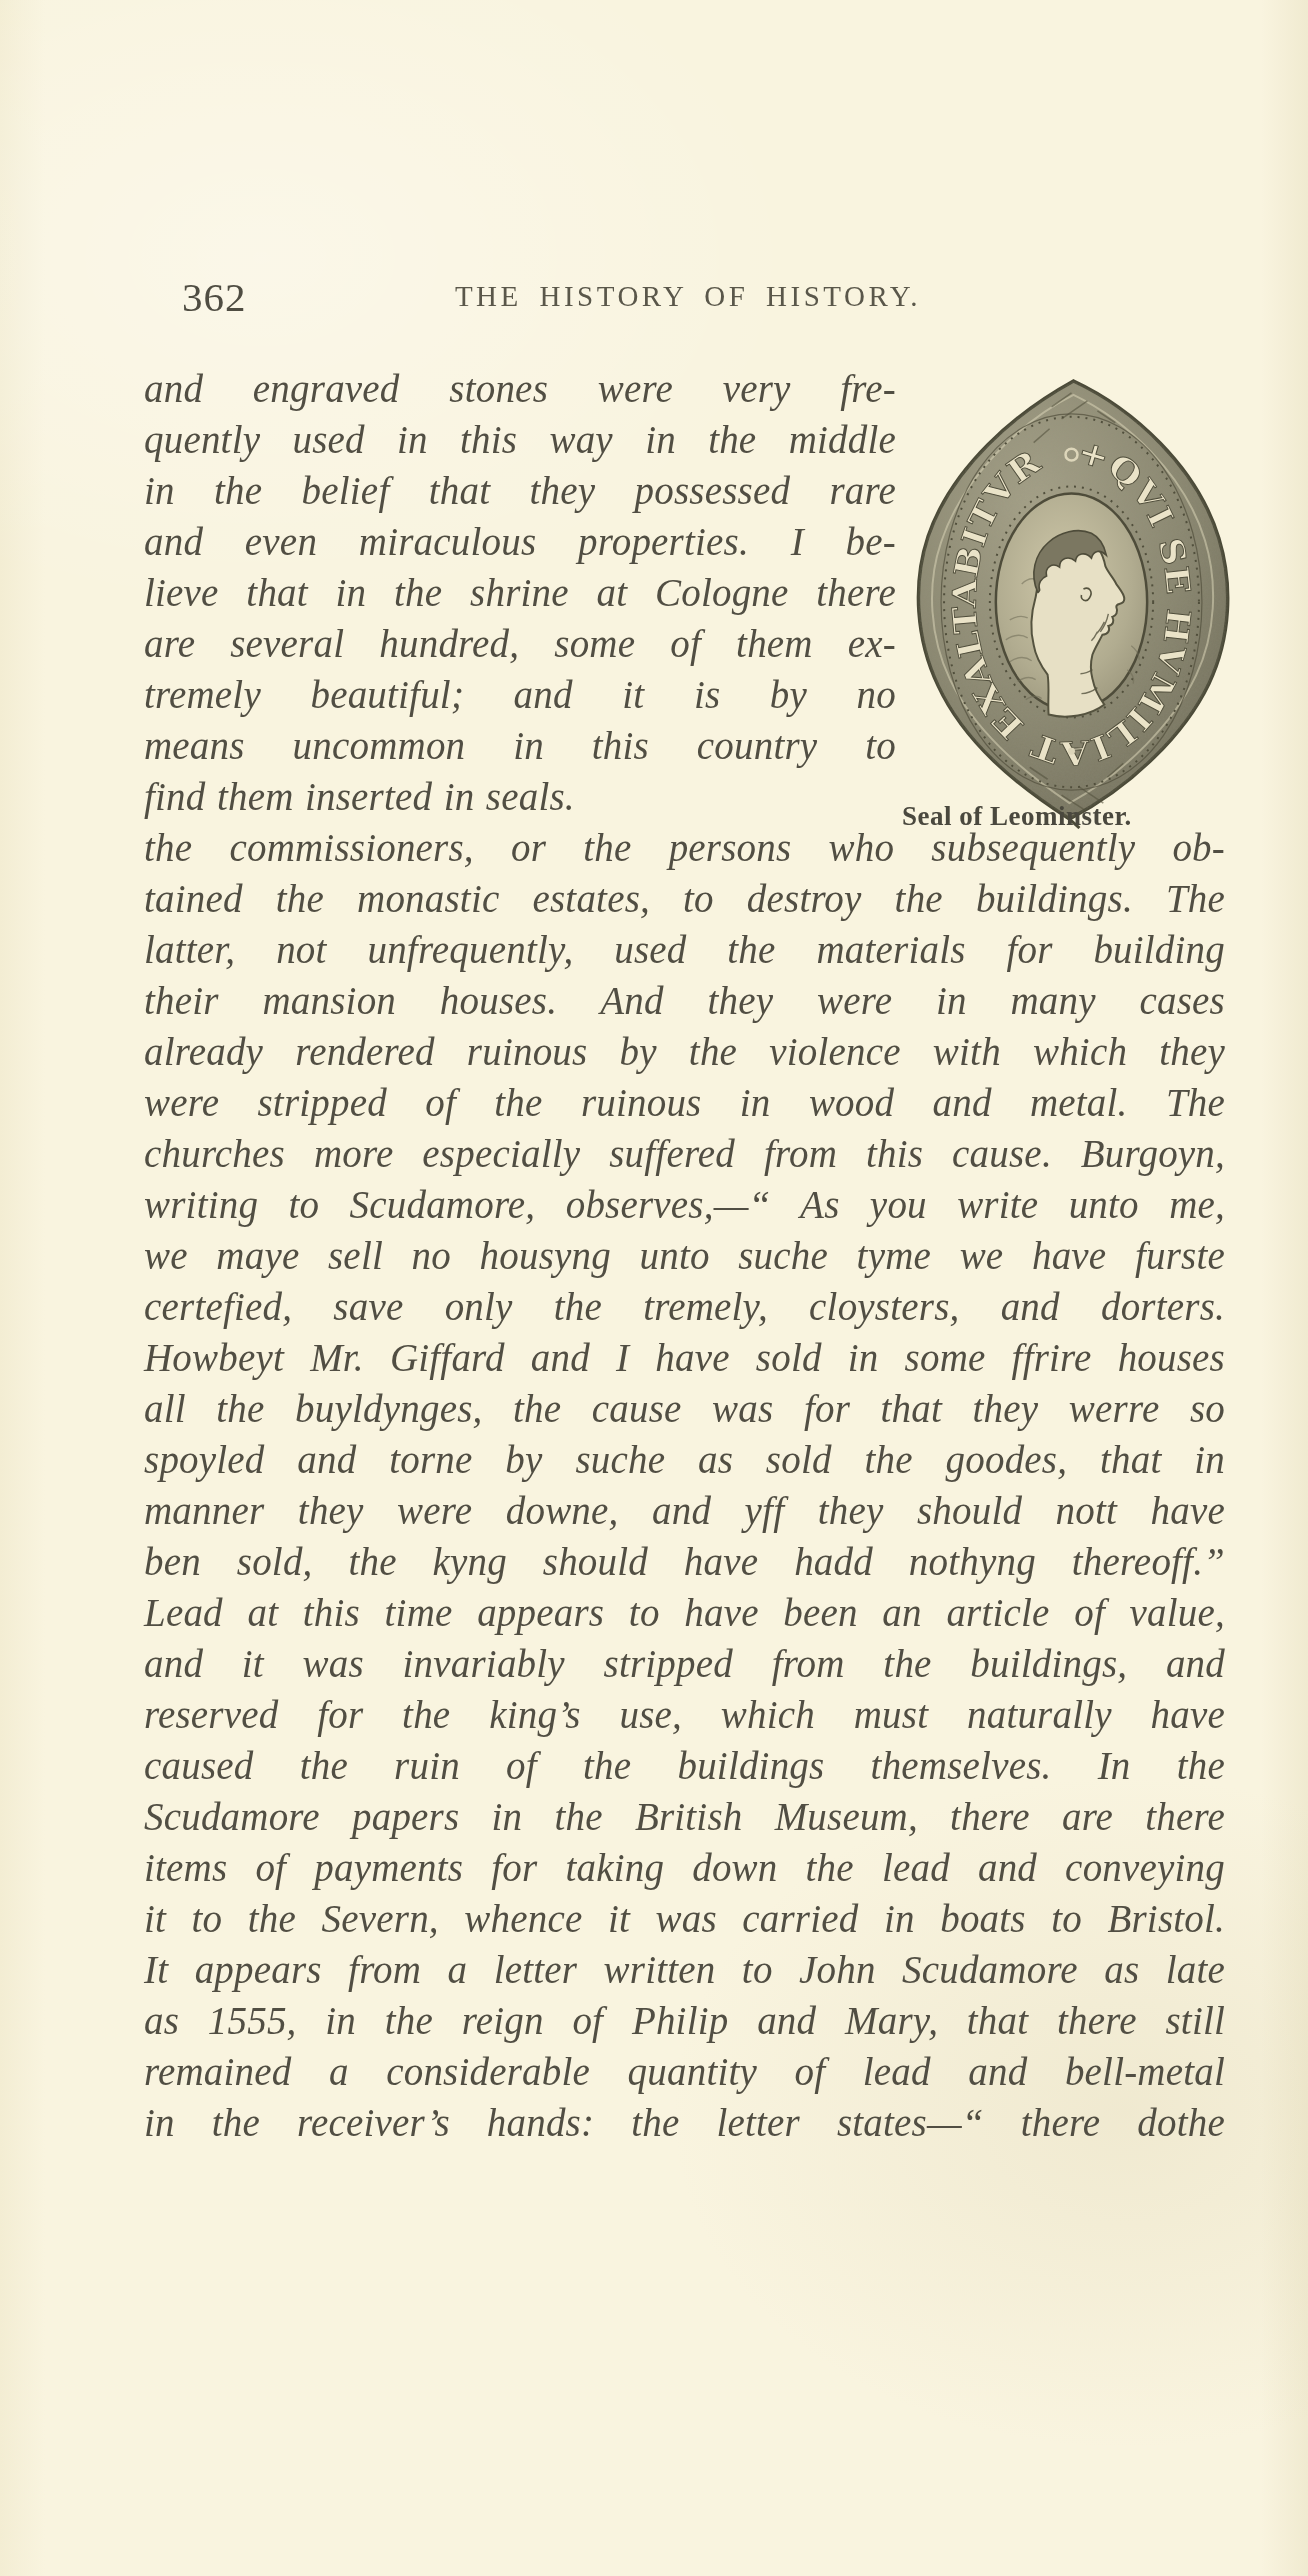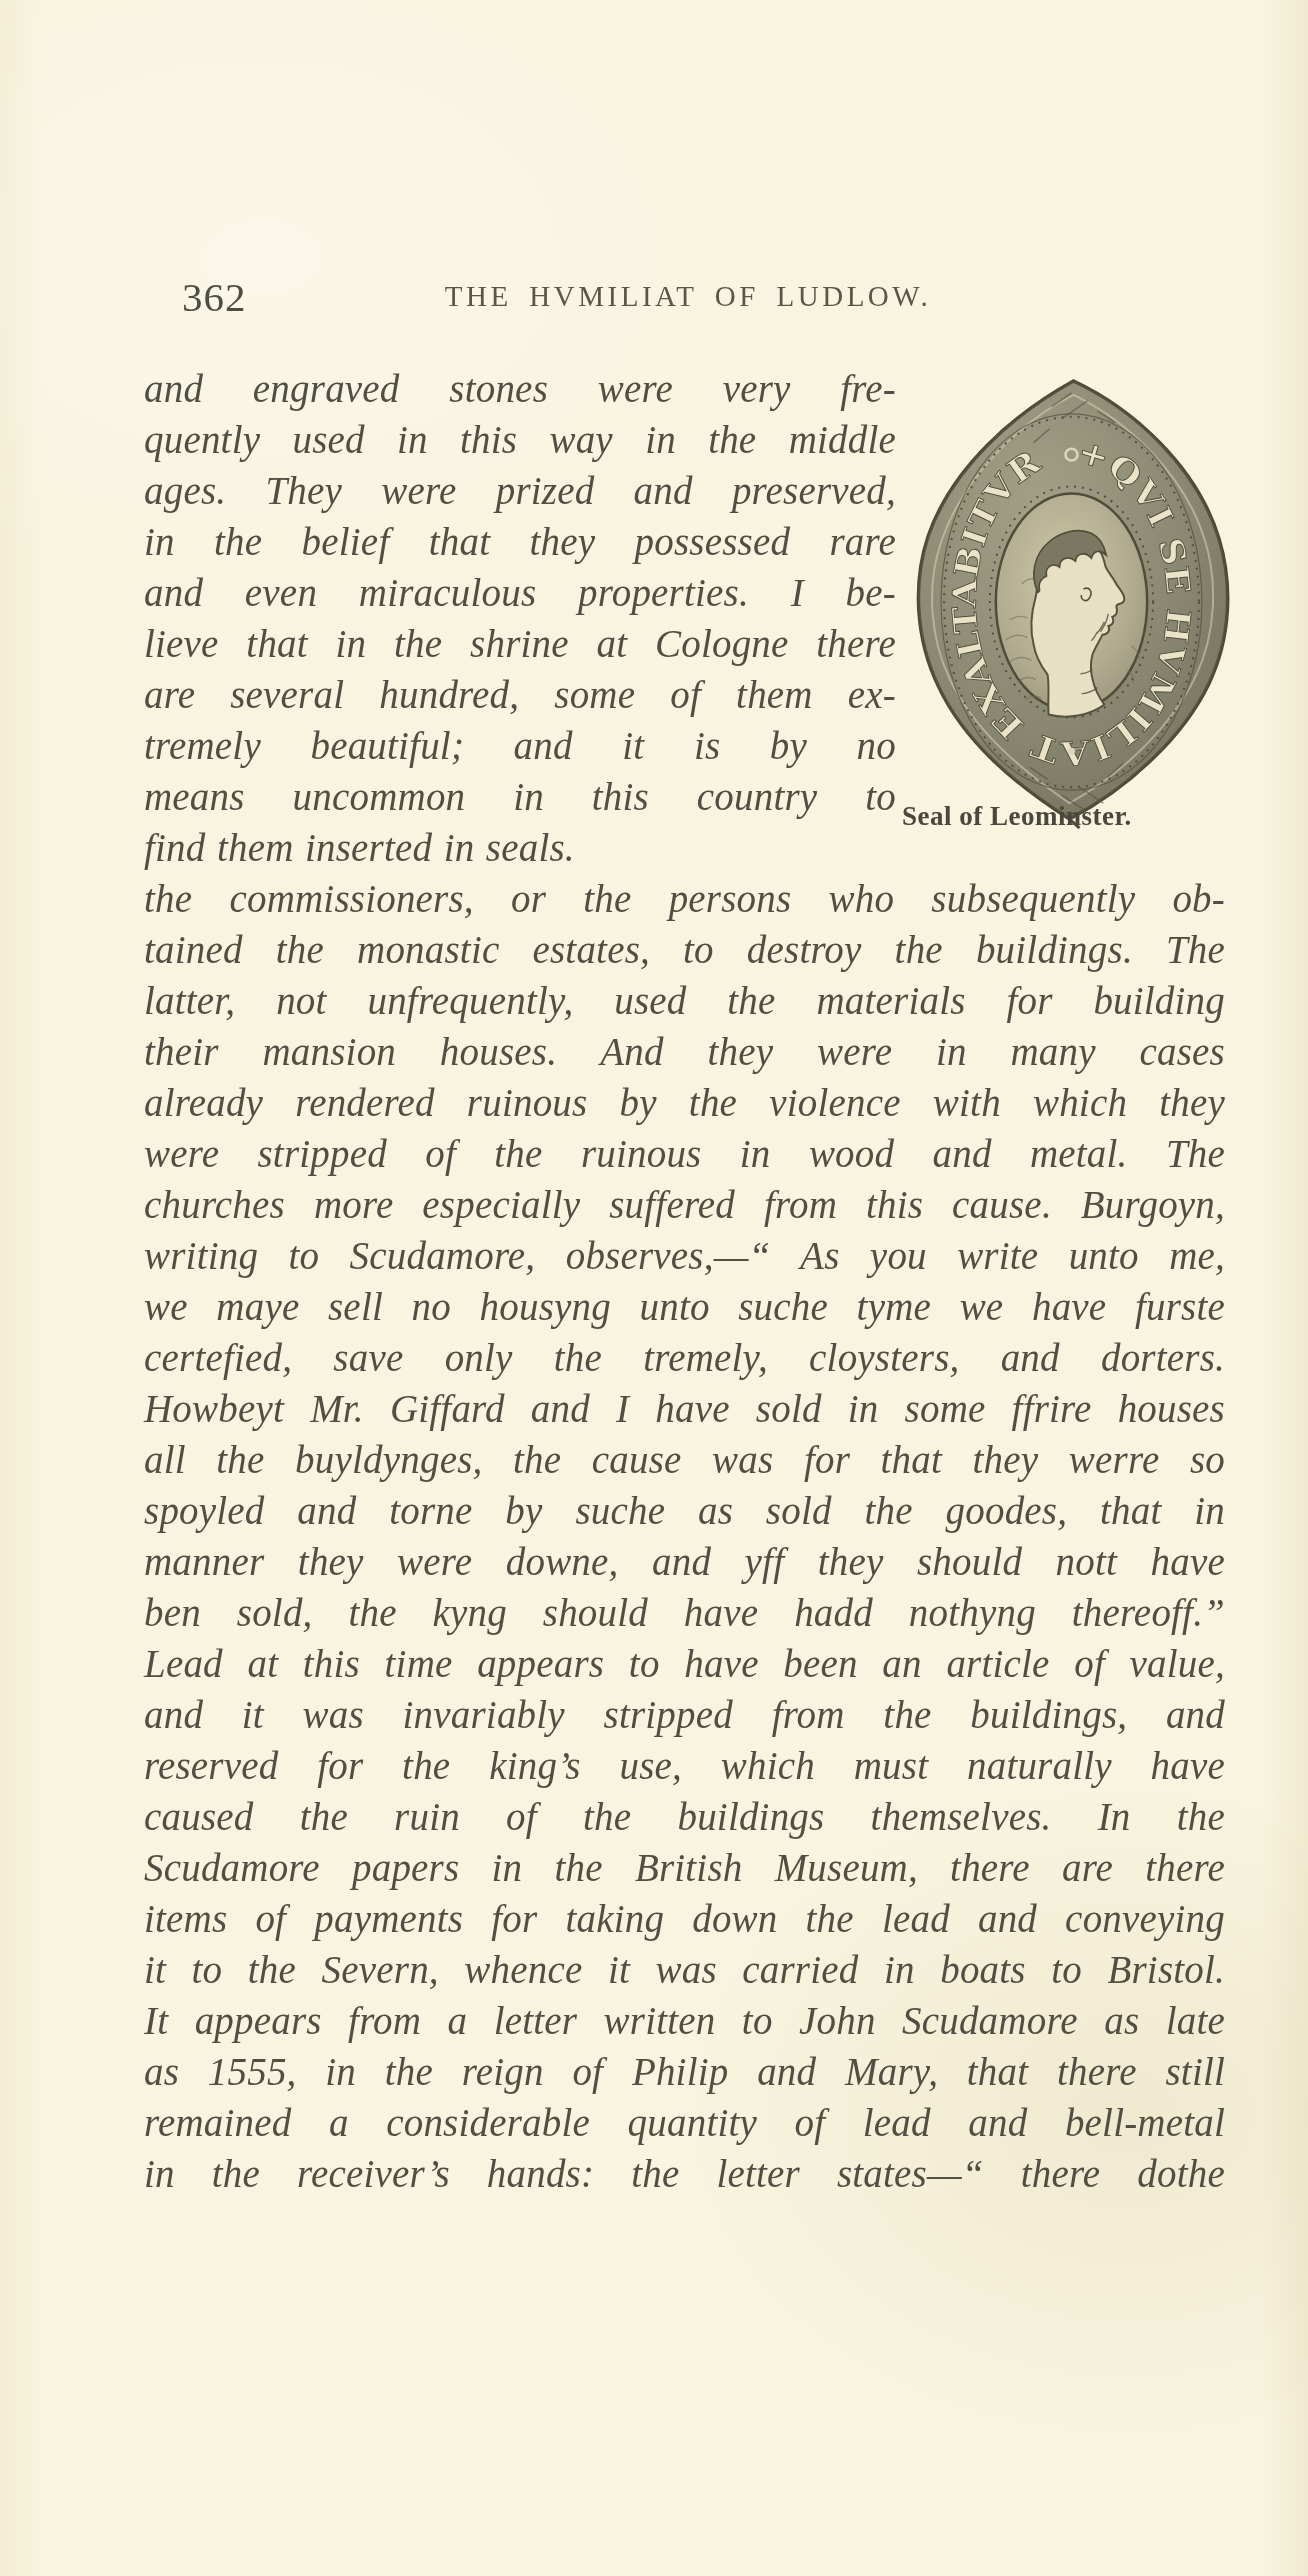--- a/index.html
+++ b/index.html
@@ -45,27 +45,26 @@
     font-size:33px;font-weight:bold;
     fill:#eae3c8;stroke:#4e4c3a;stroke-width:0.9px;
   }
 </style>
 </head>
 <body>
 
 <div id="page">
 
   <div class="pagenum">362</div>
-  <div class="runtitle">THE HVMILIAT OF LUDLOW.</div>
+  <div class="runtitle">THE HISTORY OF HISTORY.</div>
 
   <div id="bodytext">
 
   <div class="line nw">and engraved stones were very fre-</div>
       <div class="line nw">quently used in this way in the middle</div>
-      <div class="line nw">ages.  They were prized and preserved,</div>
       <div class="line nw">in the belief that they possessed rare</div>
       <div class="line nw">and even miraculous properties.  I be-</div>
       <div class="line nw">lieve that in the shrine at Cologne there</div>
       <div class="line nw">are several hundred, some of them ex-</div>
       <div class="line nw">tremely beautiful; and it is by no</div>
       <div class="line nw">means uncommon in this country to</div>
       <div class="line nw last">find them inserted in seals.</div>
       <div class="line w">the commissioners, or the persons who subsequently ob-</div>
       <div class="line w">tained the monastic estates, to destroy the buildings.  The</div>
       <div class="line w">latter, not unfrequently, used the materials for building</div>

